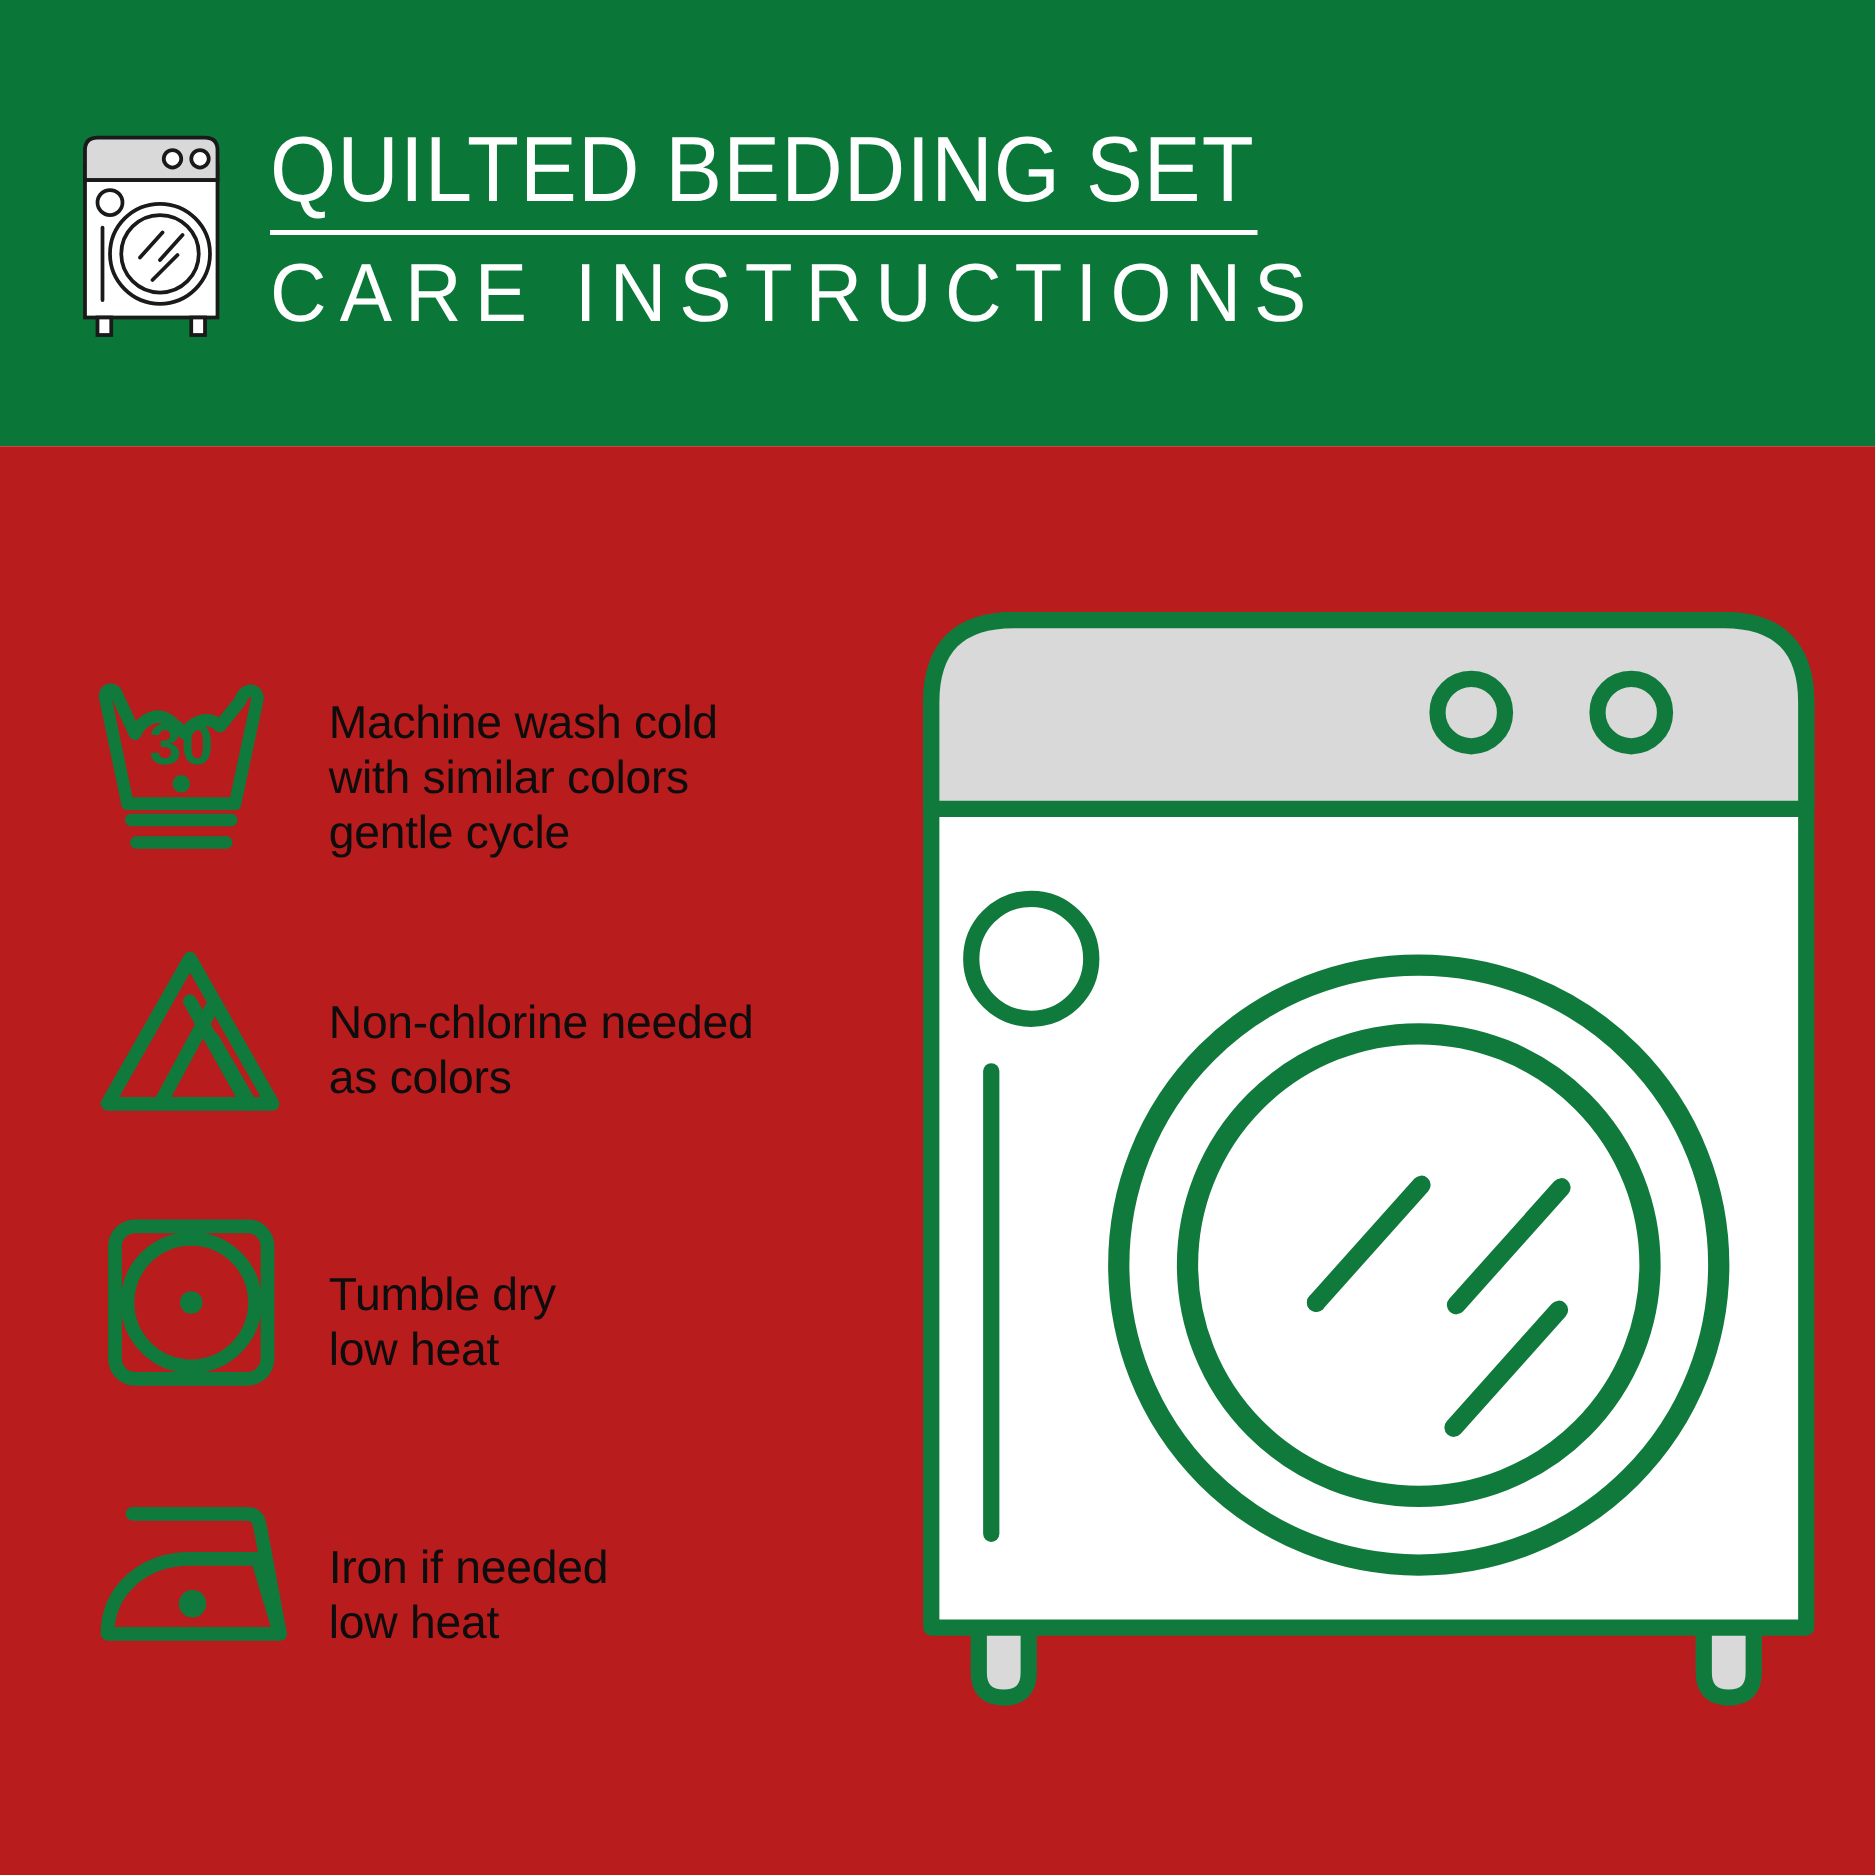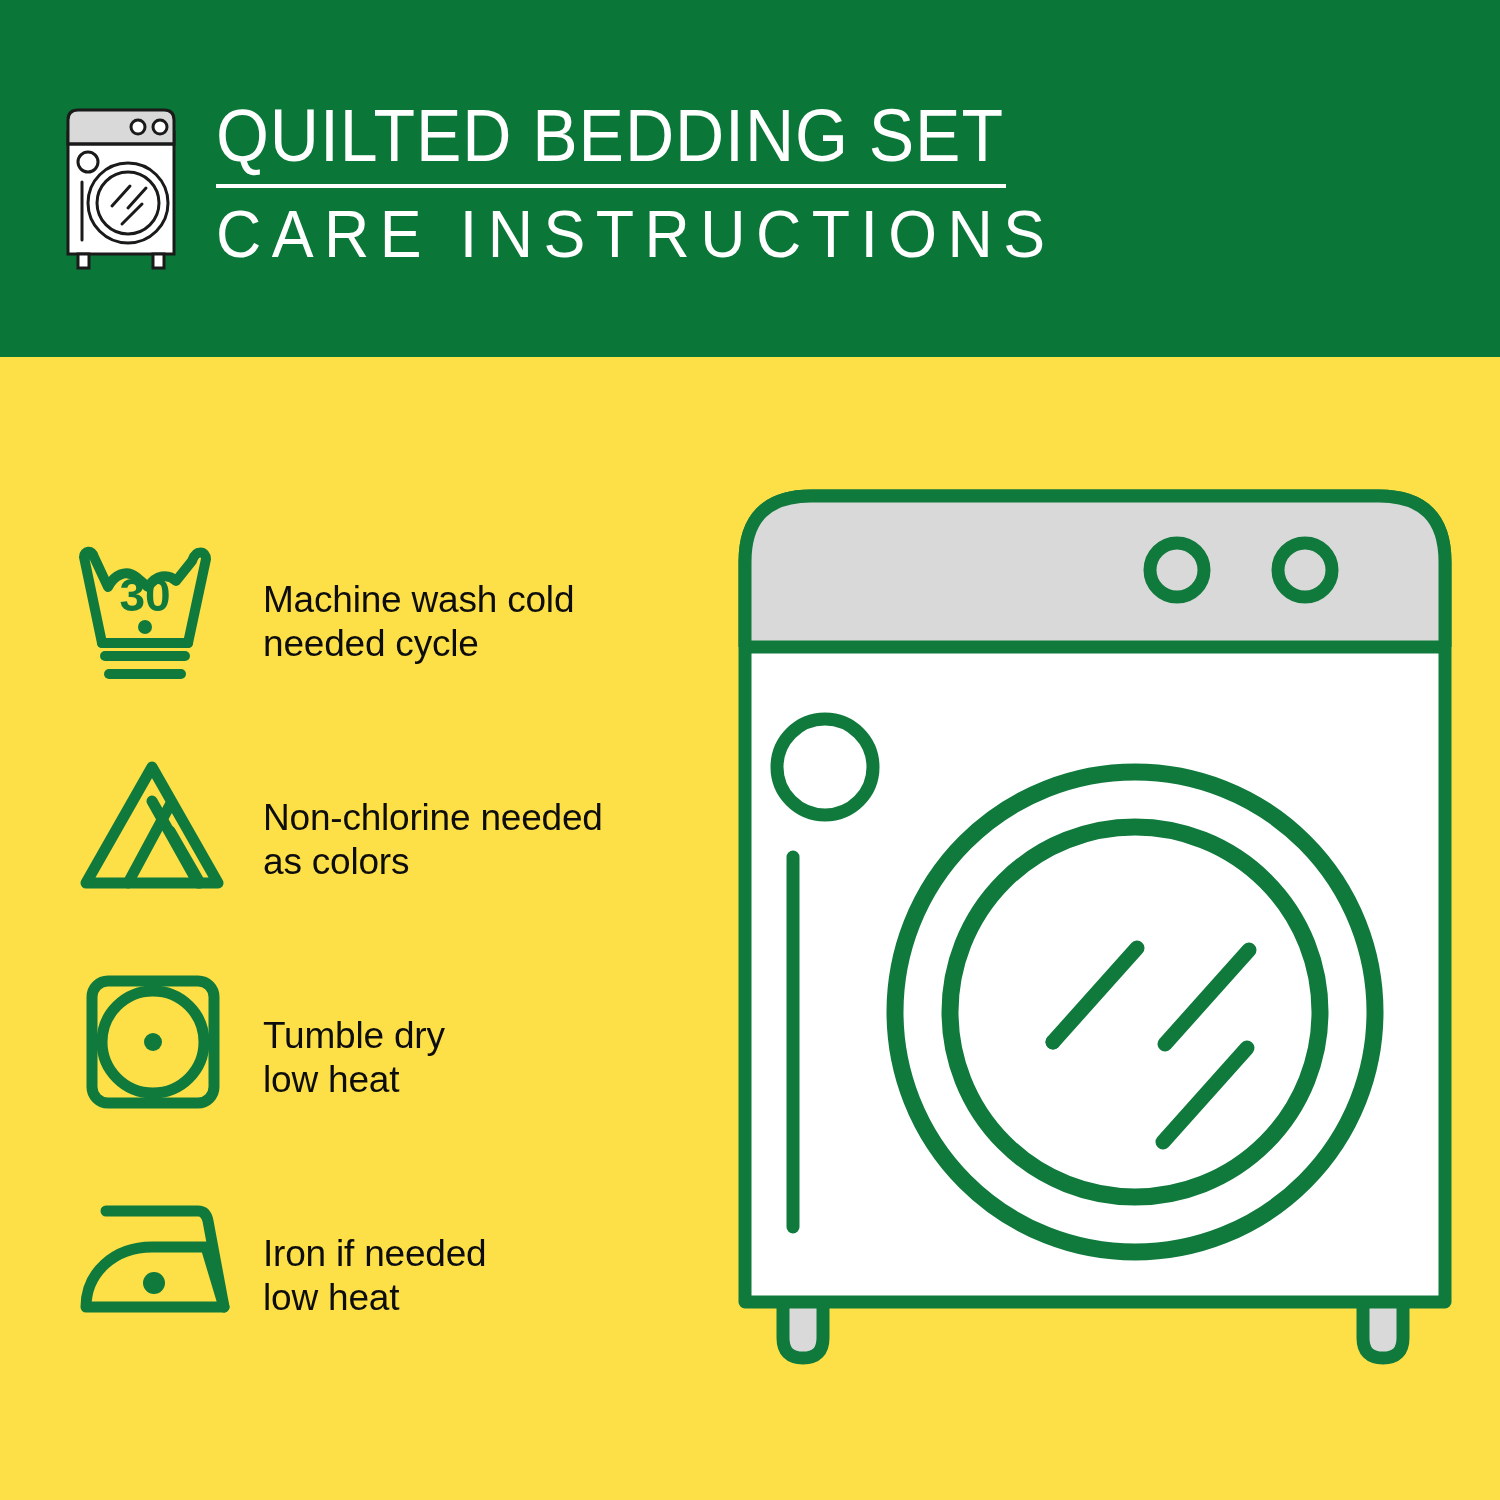--- a/index.html
+++ b/index.html
@@ -75,21 +75,21 @@
     padding: 0;
   }
 
   
   .content {
     position: absolute;
     left: 0;
     top: 357px;
     width: 1500px;
     height: 1143px;
-    background: #fde047;
+    background: #b91c1c;
   }
 
   .care-list {
     position: absolute;
     left: 70px;
     top: 140px;
     width: 660px;
   }
   .care-row {
     display: flex;
@@ -180,21 +180,22 @@
           <rect x="30" y="120" width="90" height="10" rx="5" fill="#107a3d"></rect>
           <rect x="34" y="138" width="82" height="10" rx="5" fill="#107a3d"></rect>
 
           <text x="75" y="80" font-family="Liberation Sans, sans-serif" font-size="46" font-weight="bold" fill="#107a3d" text-anchor="middle">30</text>
 
           <circle cx="75" cy="96" r="7" fill="#107a3d"></circle>
         </svg>
       </div>
       <div class="care-label">
         <div>Machine wash cold</div>
-        <div>needed cycle</div>
+        <div>with similar colors</div>
+        <div>gentle cycle</div>
       </div>
     </div>
 
     <div class="care-row">
       <div class="care-symbol">
         <svg viewBox="0 0 170 150" width="170" height="150" aria-hidden="true">
           <path d="M82 18 L148 134 L16 134 Z" fill="none" stroke="#107a3d" stroke-width="11" stroke-linejoin="round"></path>
           <line x1="82" y1="52" x2="128" y2="134" stroke="#107a3d" stroke-width="11" stroke-linecap="round"></line>
           <line x1="102" y1="87" x2="129" y2="134" stroke="#107a3d" stroke-width="0"></line>
           <line x1="100" y1="82" x2="130" y2="134" stroke="#107a3d" stroke-width="11" stroke-linecap="round"></line>

